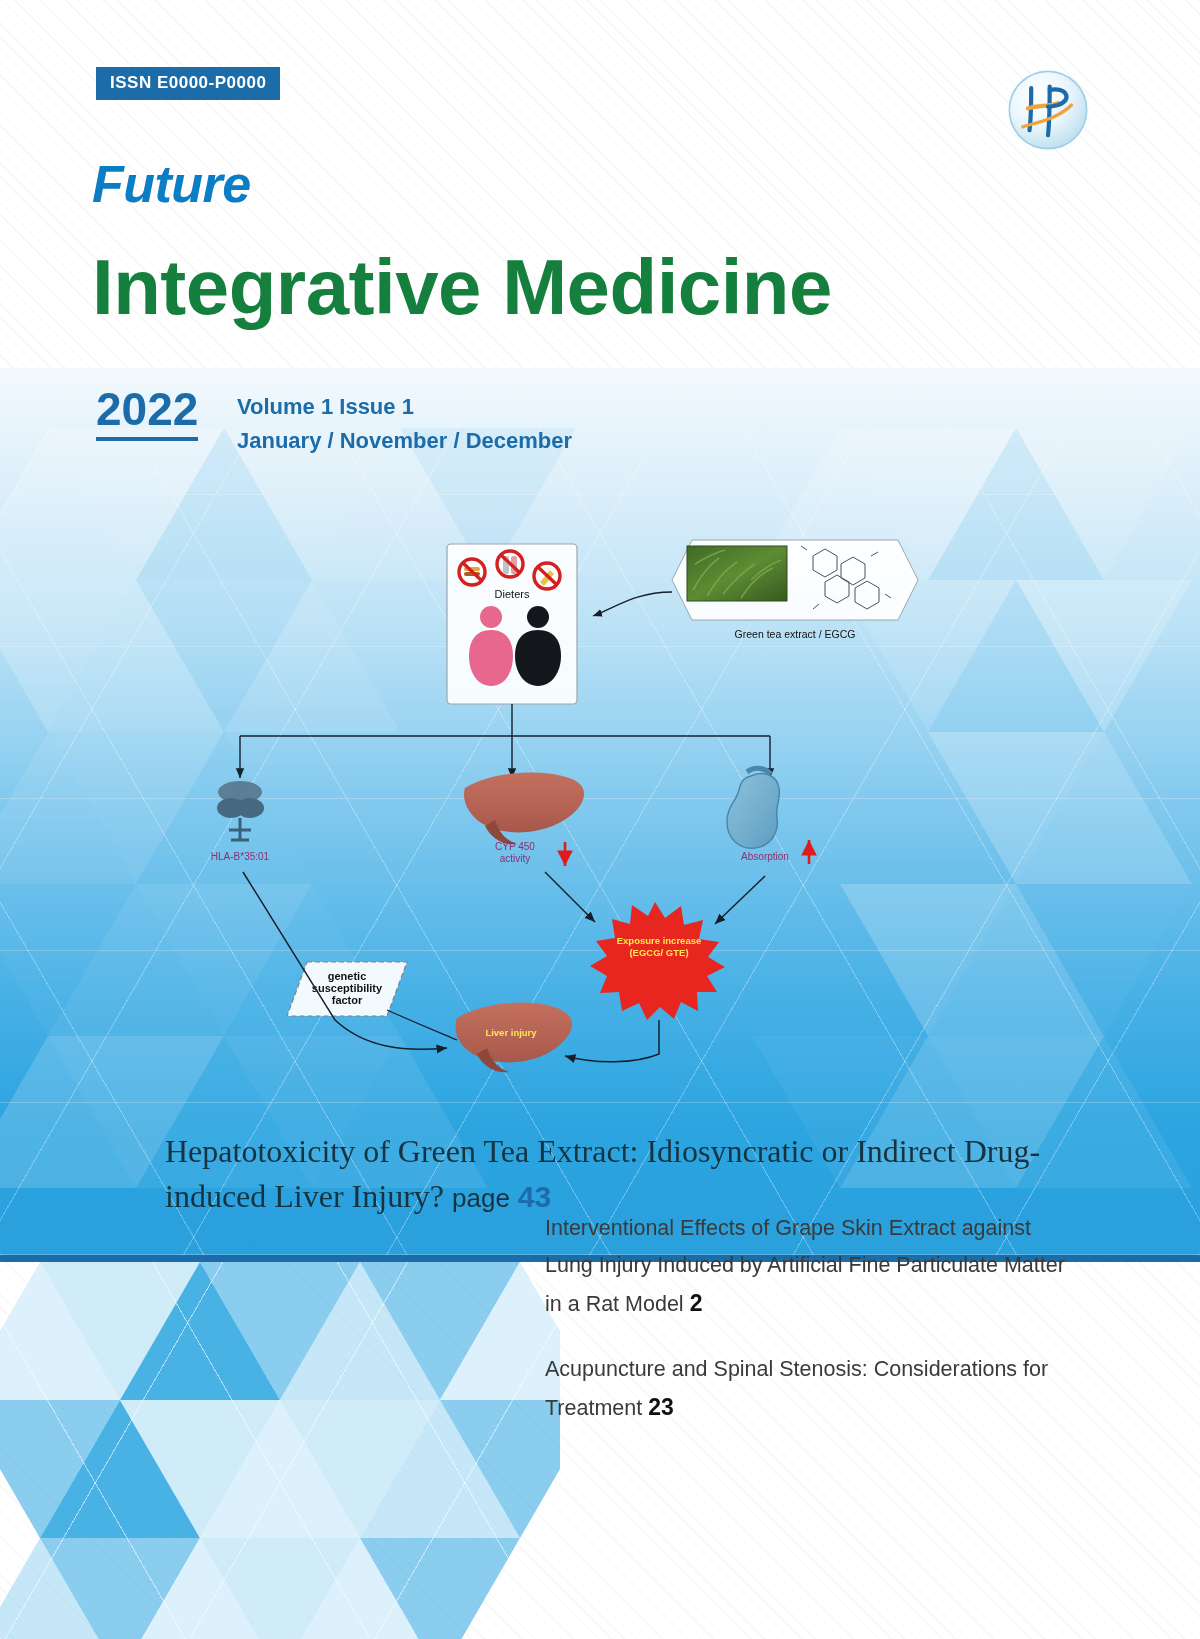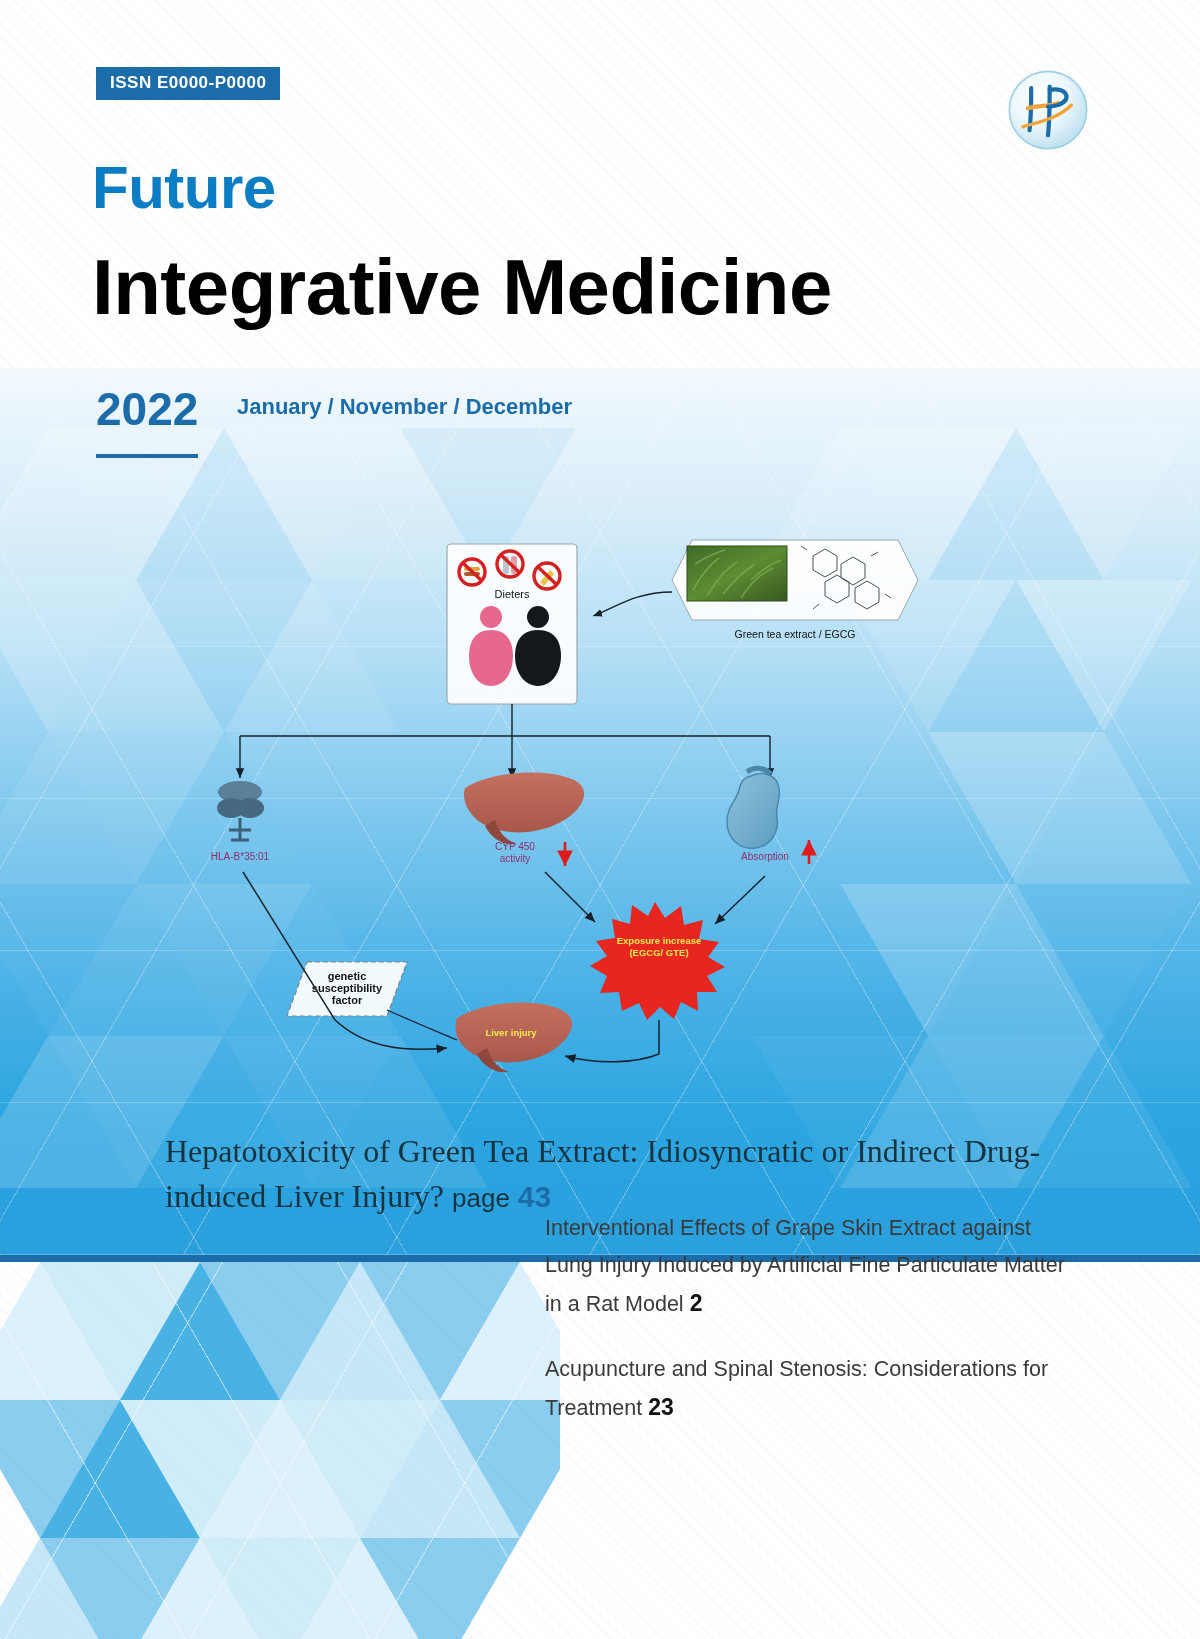--- a/index.html
+++ b/index.html
@@ -116,40 +116,41 @@
 
   
   .logo {
     position: absolute; right: 110px; top: 68px;
     width: 84px; height: 84px;
   }
 
   
   .title-1 {
     position: absolute; left: 92px; top: 158px;
-    font-size: 60px; font-weight: 700;
+    font-size: 52px; font-weight: 700;
     color: #0b7dc4;
     letter-spacing: -0.5px;
     line-height: 1;
+    font-style: italic;
   }
   .title-2 {
     position: absolute; left: 92px; top: 248px;
     font-size: 78px; font-weight: 700;
-    color: #000000;
+    color: #15803d;
     letter-spacing: -0.5px;
     line-height: 1;
   }
 
   
   .year {
     position: absolute; left: 96px; top: 385px;
     font-size: 46px; font-weight: 700; color: #1b6ca8;
     letter-spacing: 0px;
     border-bottom: 4px solid #1b6ca8;
-    padding-bottom: 21px;
+    padding-bottom: 4px;
     line-height: 1.05;
   }
   .vol {
     position: absolute; left: 237px; top: 390px;
     font-size: 22px; font-weight: 700; color: #1b6ca8;
     line-height: 1.55;
   }
 
   
   .figure { position: absolute; left: 195px; top: 520px; width: 740px; height: 570px; }
@@ -279,20 +280,21 @@
       <path d="M52 26 C72 22, 80 38, 62 44 C54 46, 50 46, 50 46" stroke="#1b6ca8" stroke-width="5" fill="none" stroke-linecap="round"></path>
       <path d="M20 70 C40 64, 62 60, 78 44" stroke="#f2a33c" stroke-width="4" fill="none" stroke-linecap="round"></path>
     </svg>
   </div>
 
   <div class="title-1">Future</div>
   <div class="title-2">Integrative Medicine</div>
 
   <div class="year">2022</div>
   <div class="vol">
+    <div>Volume 1 Issue 1</div>
     <div>January / November / December</div>
   </div>
 
   <div class="figure">
     <svg viewBox="0 0 740 570" width="740" height="570" aria-hidden="true">
       <defs>
         <marker id="arrow" markerWidth="9" markerHeight="9" refX="7" refY="3" orient="auto">
           <path d="M0,0 L7,3 L0,6 z" fill="#15202b"></path>
         </marker>
         <marker id="arrowred" markerWidth="8" markerHeight="8" refX="6" refY="3" orient="auto">

